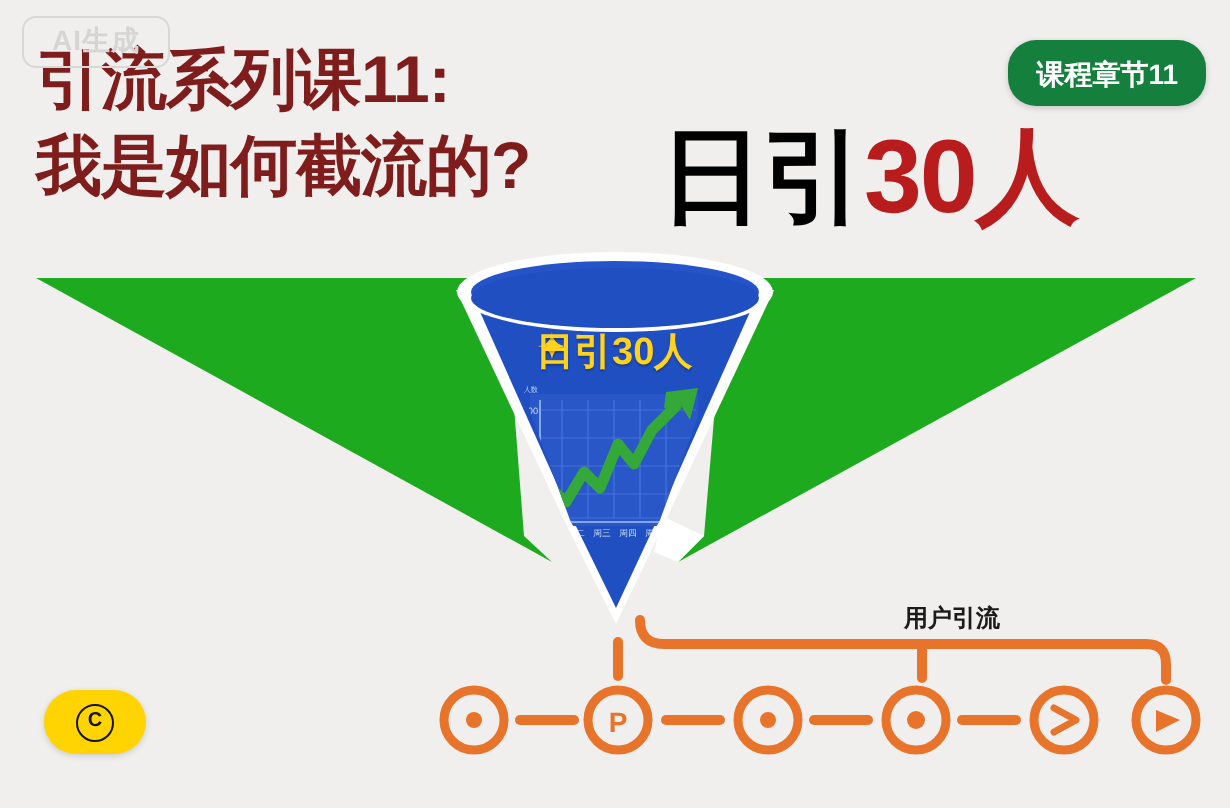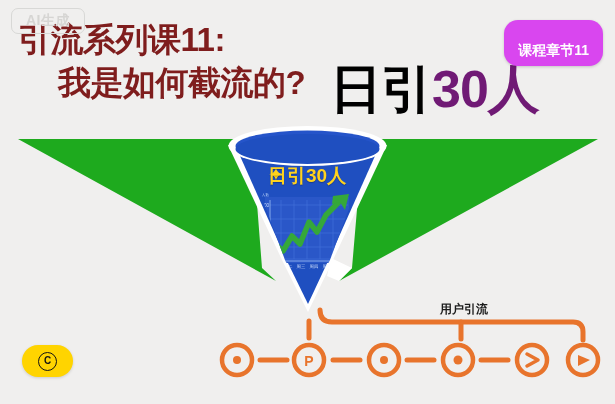--- a/index.html
+++ b/index.html
@@ -26,37 +26,37 @@
   
   .headline{
     position:absolute;left:18px;top:18px;z-index:5;
     color:#7f1d1d;
     font-weight:bold;
     font-size:33px;
     line-height:43px;
     letter-spacing:-0.5px;
     white-space:nowrap;
   }
-  .headline .l2{display:block;margin-left:40px;}
+  .headline .l2{display:block;}
 
   
   .bigtext{
     position:absolute;left:330px;top:63px;z-index:5;
     font-size:52px;font-weight:bold;line-height:52px;
     white-space:nowrap;letter-spacing:-1px;
   }
   .bigtext .g{color:#000000;}
-  .bigtext .b{color:#701a75;}
+  .bigtext .b{color:#b91c1c;}
 
   
   .chapter-badge{
     position:absolute;right:12px;top:20px;z-index:5;
-    background:#d946ef;color:#ffffff;
+    background:#15803d;color:#ffffff;
     border-radius:14px;
-    padding:22px 14px 6px 14px;
+    padding:9px 14px 6px 14px;
     font-size:14px;font-weight:bold;
     white-space:nowrap;
     box-shadow:0 1px 3px rgba(0,0,0,0.18);
   }
 
   
   .funnel-label{
     position:absolute;left:0;top:0;width:615px;text-align:center;
     z-index:5;pointer-events:none;
   }
@@ -66,21 +66,21 @@
     text-shadow:0 1px 1px rgba(0,0,0,0.25);
     white-space:nowrap;
   }
   .spark{
     position:absolute;left:258px;top:166px;
     color:#ffd21e;font-size:11px;font-weight:bold;
   }
 
   
   .flow-label{
-    position:absolute;left:440px;top:301px;z-index:5;
+    position:absolute;left:452px;top:301px;z-index:5;
     color:#1b1b1b;font-size:12px;font-weight:bold;
     white-space:nowrap;
   }
 
   
   .tips-badge{
     position:absolute;left:22px;top:345px;z-index:5;
     background:#ffd400;color:#141414;
     border-radius:17px;
     height:32px;padding:0 16px;

